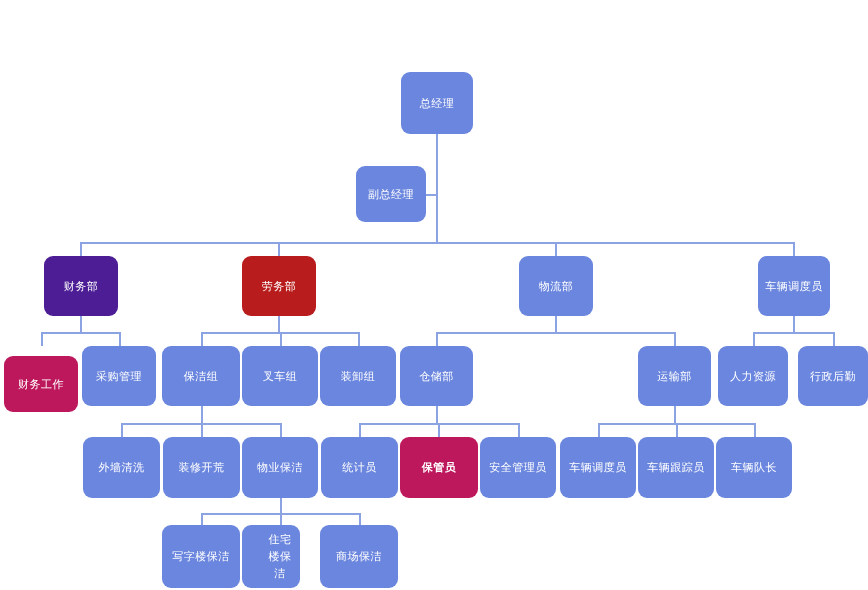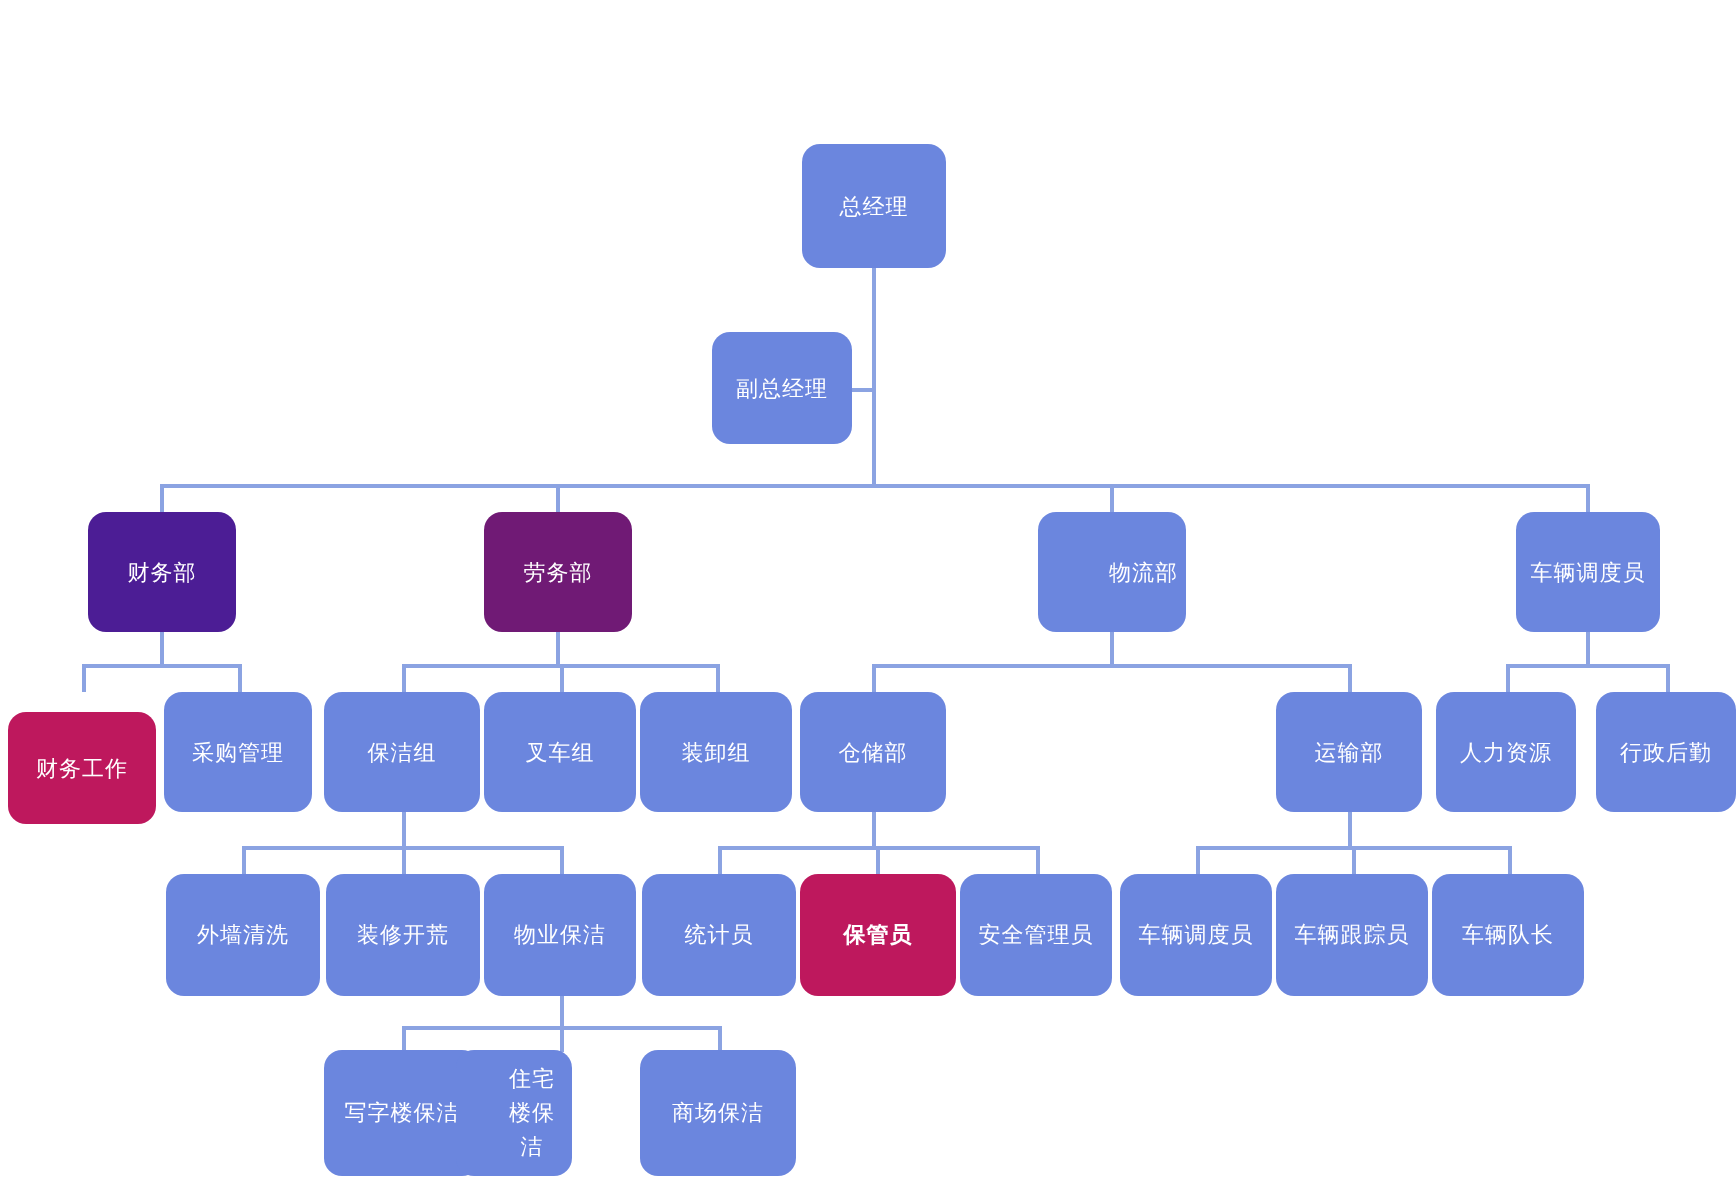--- a/index.html
+++ b/index.html
@@ -97,24 +97,24 @@
   <div id="node-layer">
       <div class="node" style="left: 401px; top: 72px; width: 72px; height: 62px; background: rgb(107, 134, 222); color: rgb(255, 255, 255);">
         <span class="node-label">总经理</span>
       </div>
       <div class="node" style="left: 356px; top: 166px; width: 70px; height: 56px; background: rgb(107, 134, 222); color: rgb(255, 255, 255);">
         <span class="node-label">副总经理</span>
       </div>
       <div class="node" style="left: 44px; top: 256px; width: 74px; height: 60px; background: #4c1d95; color: rgb(255, 255, 255);">
         <span class="node-label">财务部</span>
       </div>
-      <div class="node" style="left: 242px; top: 256px; width: 74px; height: 60px; background: #701a75; color: rgb(255, 255, 255);">
+      <div class="node" style="left: 242px; top: 256px; width: 74px; height: 60px; background: #b91c1c; color: rgb(255, 255, 255);">
         <span class="node-label">劳务部</span>
       </div>
-      <div class="node" style="left: 519px; top: 256px; width: 74px; height: 60px; background: rgb(107, 134, 222); color: rgb(255, 255, 255); text-align: right;">
+      <div class="node" style="left: 519px; top: 256px; width: 74px; height: 60px; background: rgb(107, 134, 222); color: rgb(255, 255, 255);">
         <span class="node-label">物流部</span>
       </div>
       <div class="node" style="left: 758px; top: 256px; width: 72px; height: 60px; background: rgb(107, 134, 222); color: rgb(255, 255, 255);">
         <span class="node-label">车辆调度员</span>
       </div>
       <div class="node" style="left: 4px; top: 356px; width: 74px; height: 56px; background: #be185d; color: rgb(255, 255, 255);">
         <span class="node-label">财务工作</span>
       </div>
       <div class="node" style="left: 82px; top: 346px; width: 74px; height: 60px; background: rgb(107, 134, 222); color: rgb(255, 255, 255);">
         <span class="node-label">采购管理</span>
@@ -163,20 +163,20 @@
       </div>
       <div class="node" style="left: 638px; top: 437px; width: 76px; height: 61px; background: rgb(107, 134, 222); color: rgb(255, 255, 255);">
         <span class="node-label">车辆跟踪员</span>
       </div>
       <div class="node" style="left: 716px; top: 437px; width: 76px; height: 61px; background: rgb(107, 134, 222); color: rgb(255, 255, 255);">
         <span class="node-label">车辆队长</span>
       </div>
       <div class="node" style="left: 162px; top: 525px; width: 78px; height: 63px; background: rgb(107, 134, 222); color: rgb(255, 255, 255);">
         <span class="node-label">写字楼保洁</span>
       </div>
-      <div class="node" style="left: 228px; top: 525px; width: 58px; height: 63px; background: rgb(107, 134, 222); color: rgb(255, 255, 255); padding-left: 22px;">
+      <div class="node" style="left: 242px; top: 525px; width: 58px; height: 63px; background: rgb(107, 134, 222); color: rgb(255, 255, 255); padding-left: 22px;">
         <span class="node-label">住宅楼保洁</span>
       </div>
       <div class="node" style="left: 320px; top: 525px; width: 78px; height: 63px; background: rgb(107, 134, 222); color: rgb(255, 255, 255);">
         <span class="node-label">商场保洁</span>
       </div>
     </div>
 </div>
 
 </body></html>

